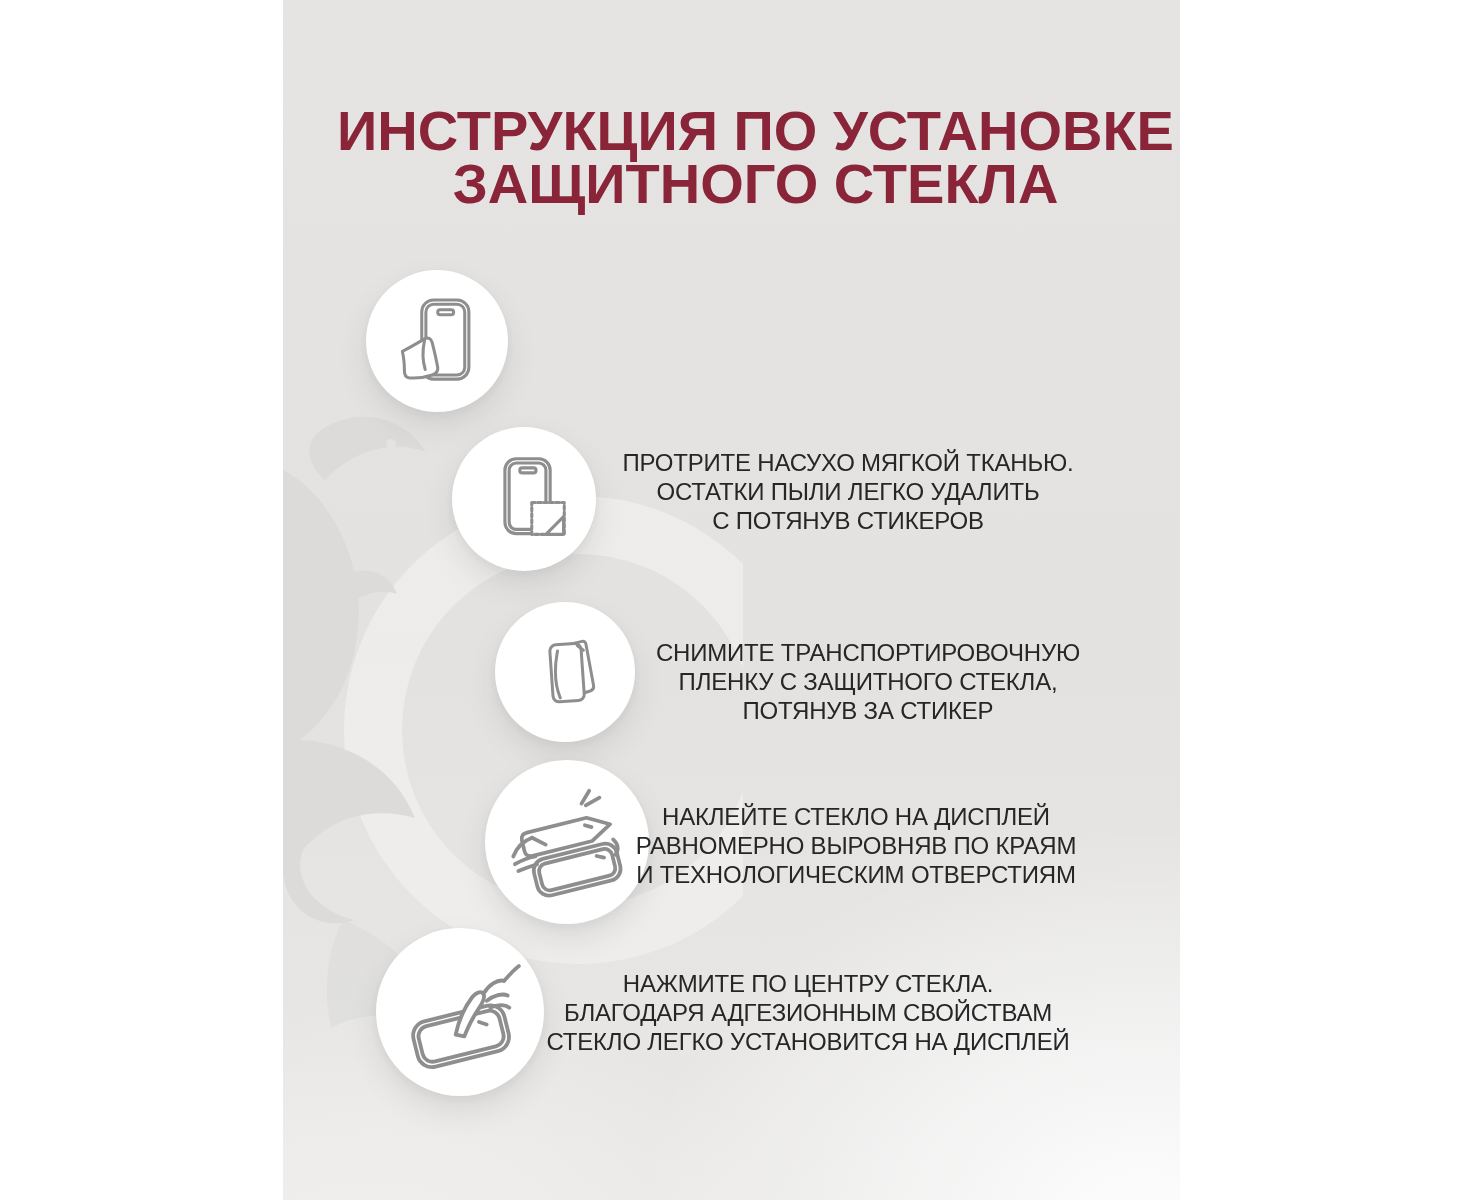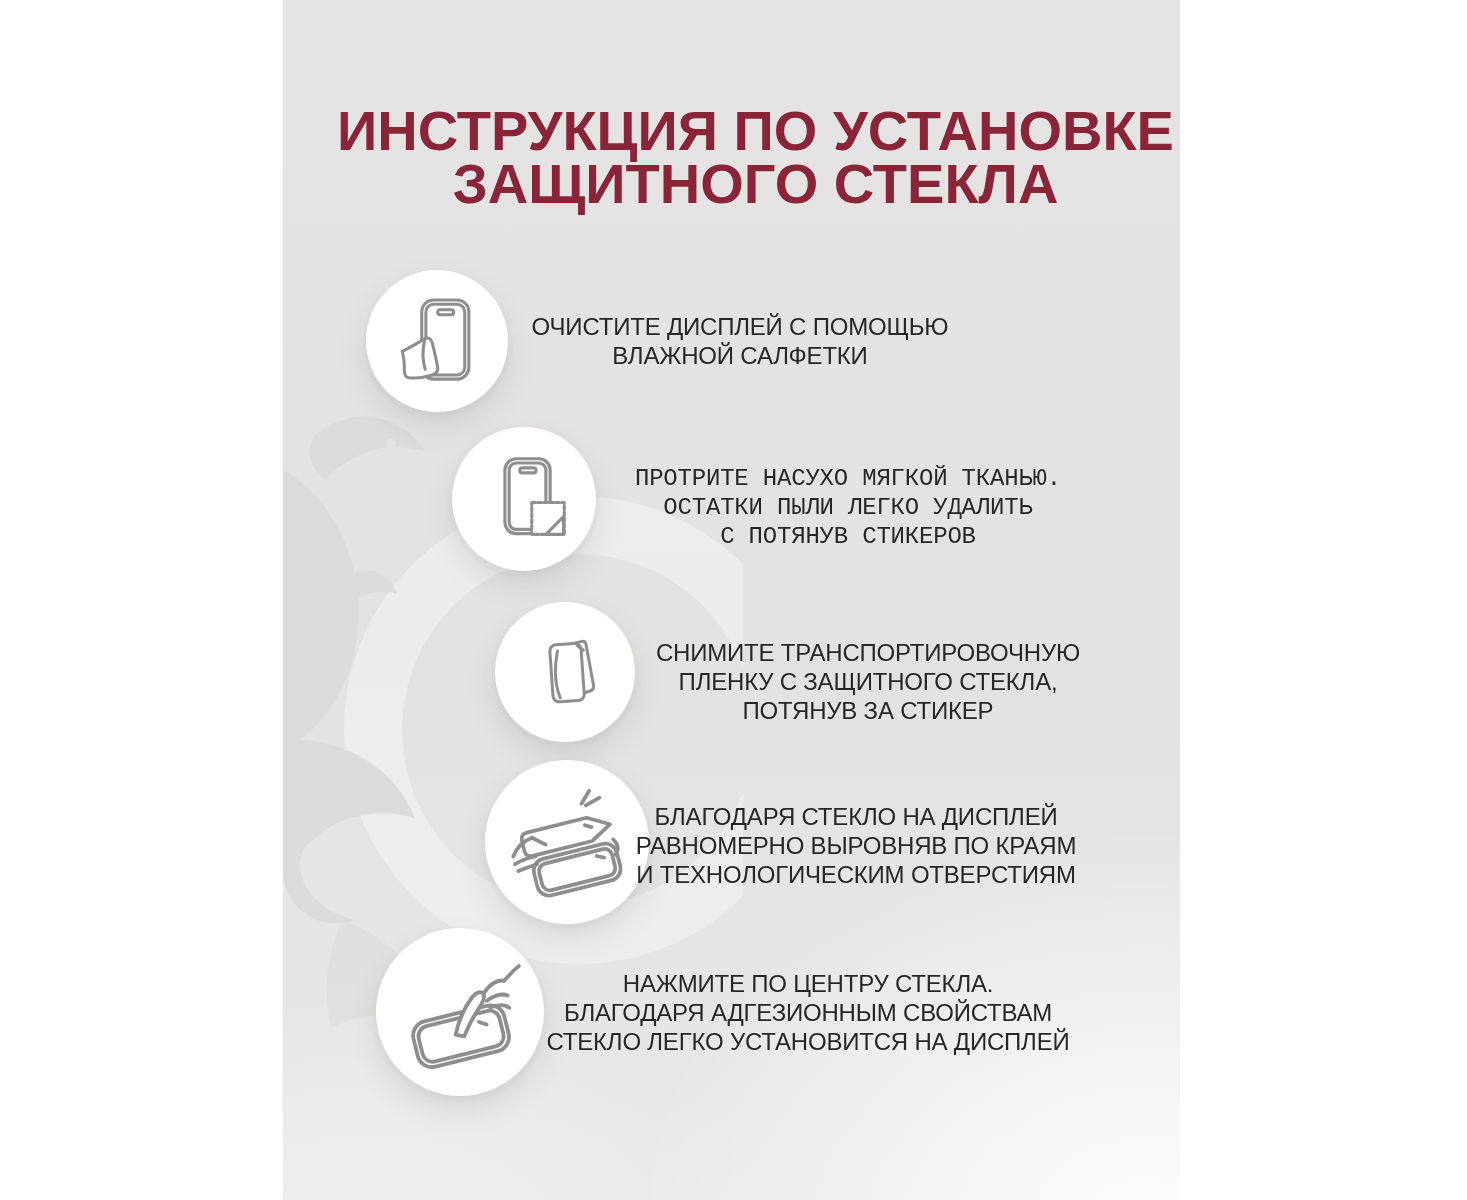--- a/index.html
+++ b/index.html
@@ -61,35 +61,31 @@
 
   <div class="circle" style="left:366px;top:270px;width:142px;height:142px;">
     <svg class="icon-svg" width="104" height="112" viewBox="0 0 150 150">
       <rect x="53" y="16" width="68" height="114" rx="17"></rect>
       <rect x="59" y="22" width="56" height="102" rx="11"></rect>
       <rect x="76" y="30" width="23" height="7" rx="3.5"></rect>
       <path class="fillw" d="M25,90 C35,85 47,78 57,72 C62,69 66,71 68,77 C71,89 74,102 76,113 C77,119 74,122 68,124 C56,128 43,129 34,128 C29,127 28,123 28,118 C28,108 27,98 25,90 Z"></path>
       <path d="M57,74 C54,88 54,103 58,116"></path>
     </svg>
   </div>
-  <div class="step-text" style="left:450px;top:312px;">
-    <div>ОЧИСТИТЕ ДИСПЛЕЙ С ПОМОЩЬЮ</div>
-    <div>ВЛАЖНОЙ САЛФЕТКИ</div>
-  </div>
 
   <div class="circle" style="left:452px;top:427px;width:144px;height:144px;">
     <svg class="icon-svg" width="106" height="114" viewBox="0 0 150 150">
       <rect x="48" y="18" width="64" height="106" rx="16"></rect>
       <rect x="54" y="24" width="52" height="94" rx="10"></rect>
       <rect x="69" y="31" width="23" height="7" rx="3.5"></rect>
       <rect class="fillw" x="86" y="80" width="46" height="45" stroke-dasharray="5 3.5"></rect>
       <path class="fillw" d="M106,125 L131,125 L131,100 Z"></path>
     </svg>
   </div>
-  <div class="step-text" style="left:558px;top:464px;font-family:Liberation Mono, monospace;">
+  <div class="step-text" style="left:558px;top:448px;">
     <div>ПРОТРИТЕ НАСУХО МЯГКОЙ ТКАНЬЮ.</div>
     <div>ОСТАТКИ ПЫЛИ ЛЕГКО УДАЛИТЬ</div>
     <div>С ПОТЯНУВ СТИКЕРОВ</div>
   </div>
 
   <div class="circle" style="left:495px;top:602px;width:140px;height:140px;">
     <svg class="icon-svg" width="102" height="110" viewBox="0 0 150 150">
       <path d="M66,38 L100,30 Q105,29 106,35 L117,95 Q118,101 112,103 L76,114"></path>
       <g transform="rotate(-4 78 76)">
         <rect class="fillw" x="55" y="34" width="46" height="84" rx="9"></rect>
@@ -118,21 +114,21 @@
         <path d="M112,98 l8,4"></path>
       </g>
       <path d="M12,92 Q18,76 34,70"></path>
       <path d="M14,101 Q26,94 38,92"></path>
       <path d="M18,109 Q30,104 40,101"></path>
       <path d="M34,70 L50,78"></path>
       <path d="M129,72 Q138,80 132,90"></path>
     </svg>
   </div>
   <div class="step-text" style="left:566px;top:802px;">
-    <div>БЛАГОДАРЯ СТЕКЛО НА ДИСПЛЕЙ</div>
+    <div>НАКЛЕЙТЕ СТЕКЛО НА ДИСПЛЕЙ</div>
     <div>РАВНОМЕРНО ВЫРОВНЯВ ПО КРАЯМ</div>
     <div>И ТЕХНОЛОГИЧЕСКИМ ОТВЕРСТИЯМ</div>
   </div>
 
   <div class="circle" style="left:376px;top:928px;width:168px;height:168px;">
     <svg class="icon-svg" width="130" height="130" viewBox="0 0 150 150">
       <g transform="rotate(-14 76 102)">
         <rect x="22" y="76" width="108" height="54" rx="17"></rect>
         <rect x="28" y="82" width="96" height="42" rx="12"></rect>
         <path d="M100,92 l8,5"></path>

